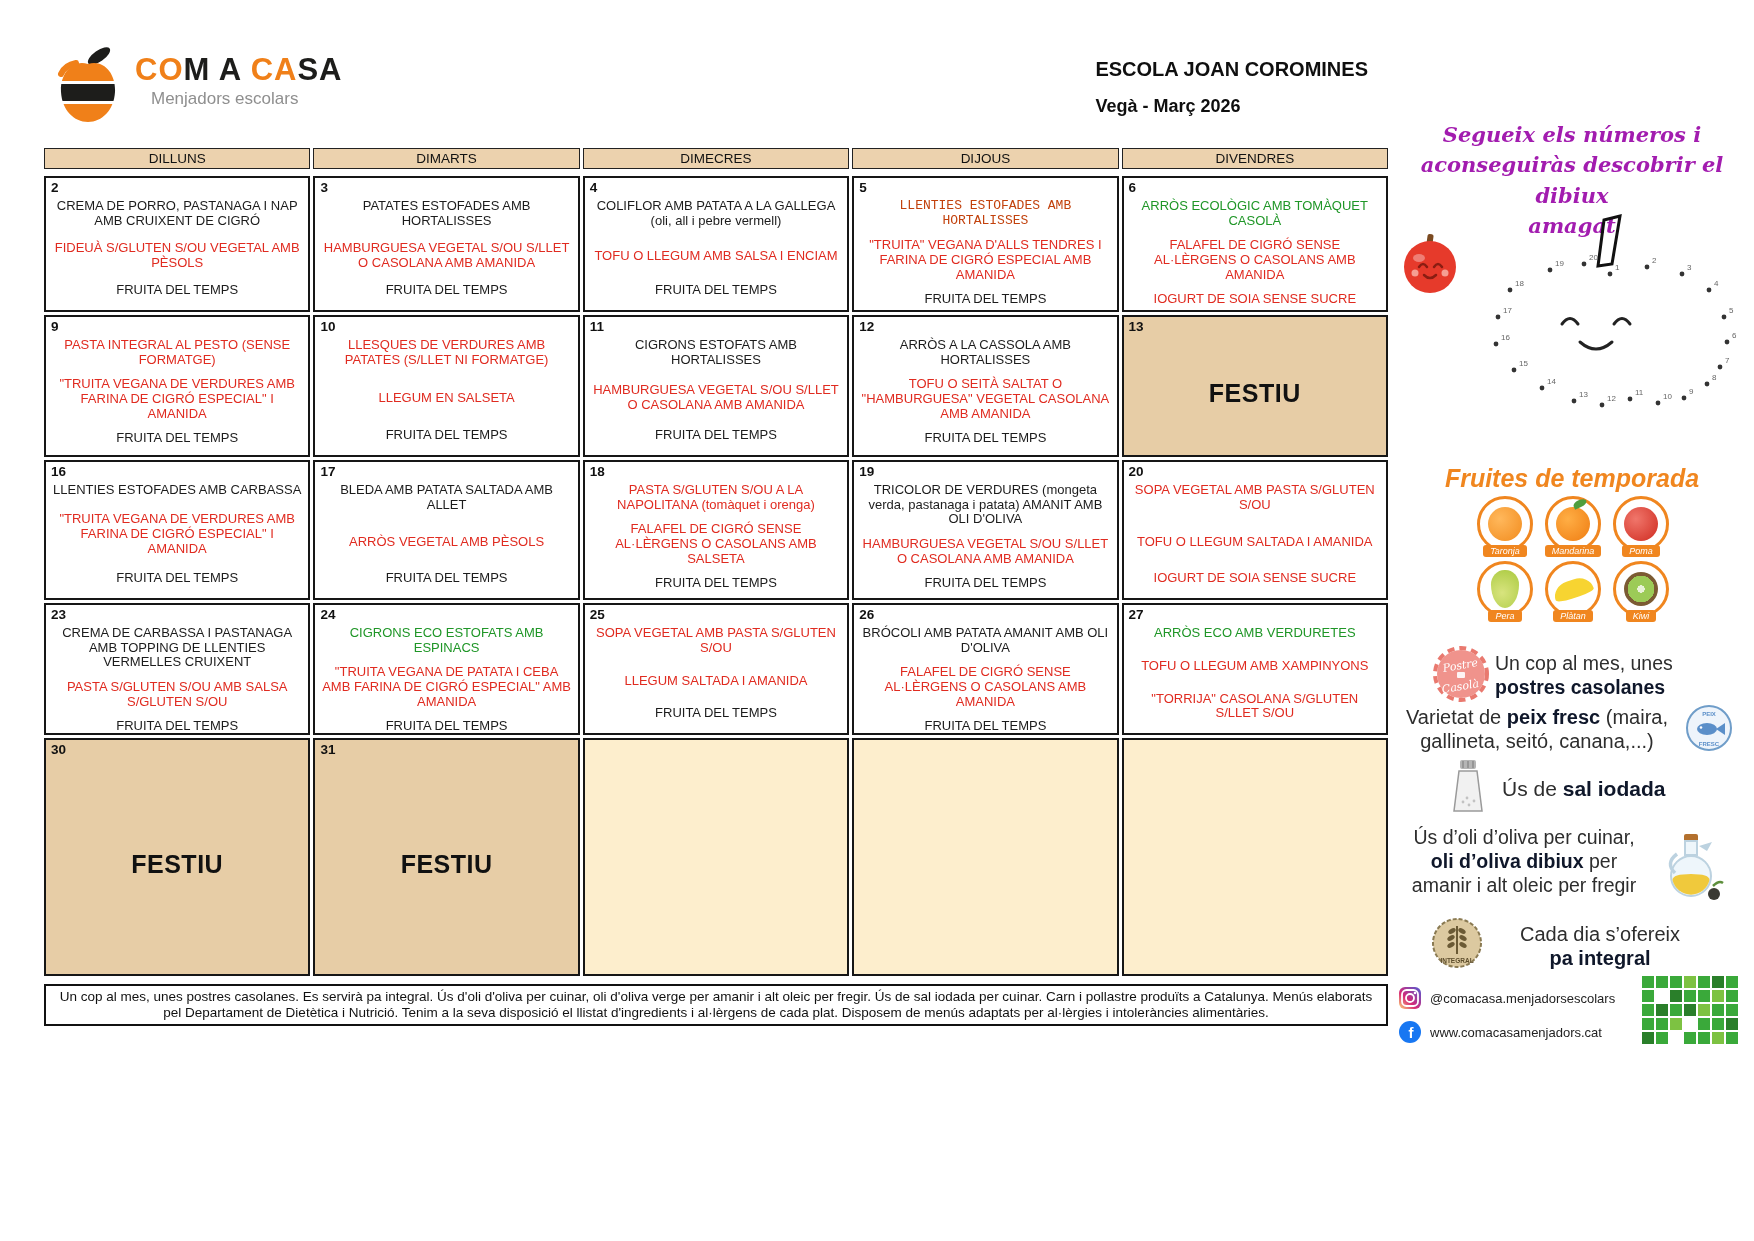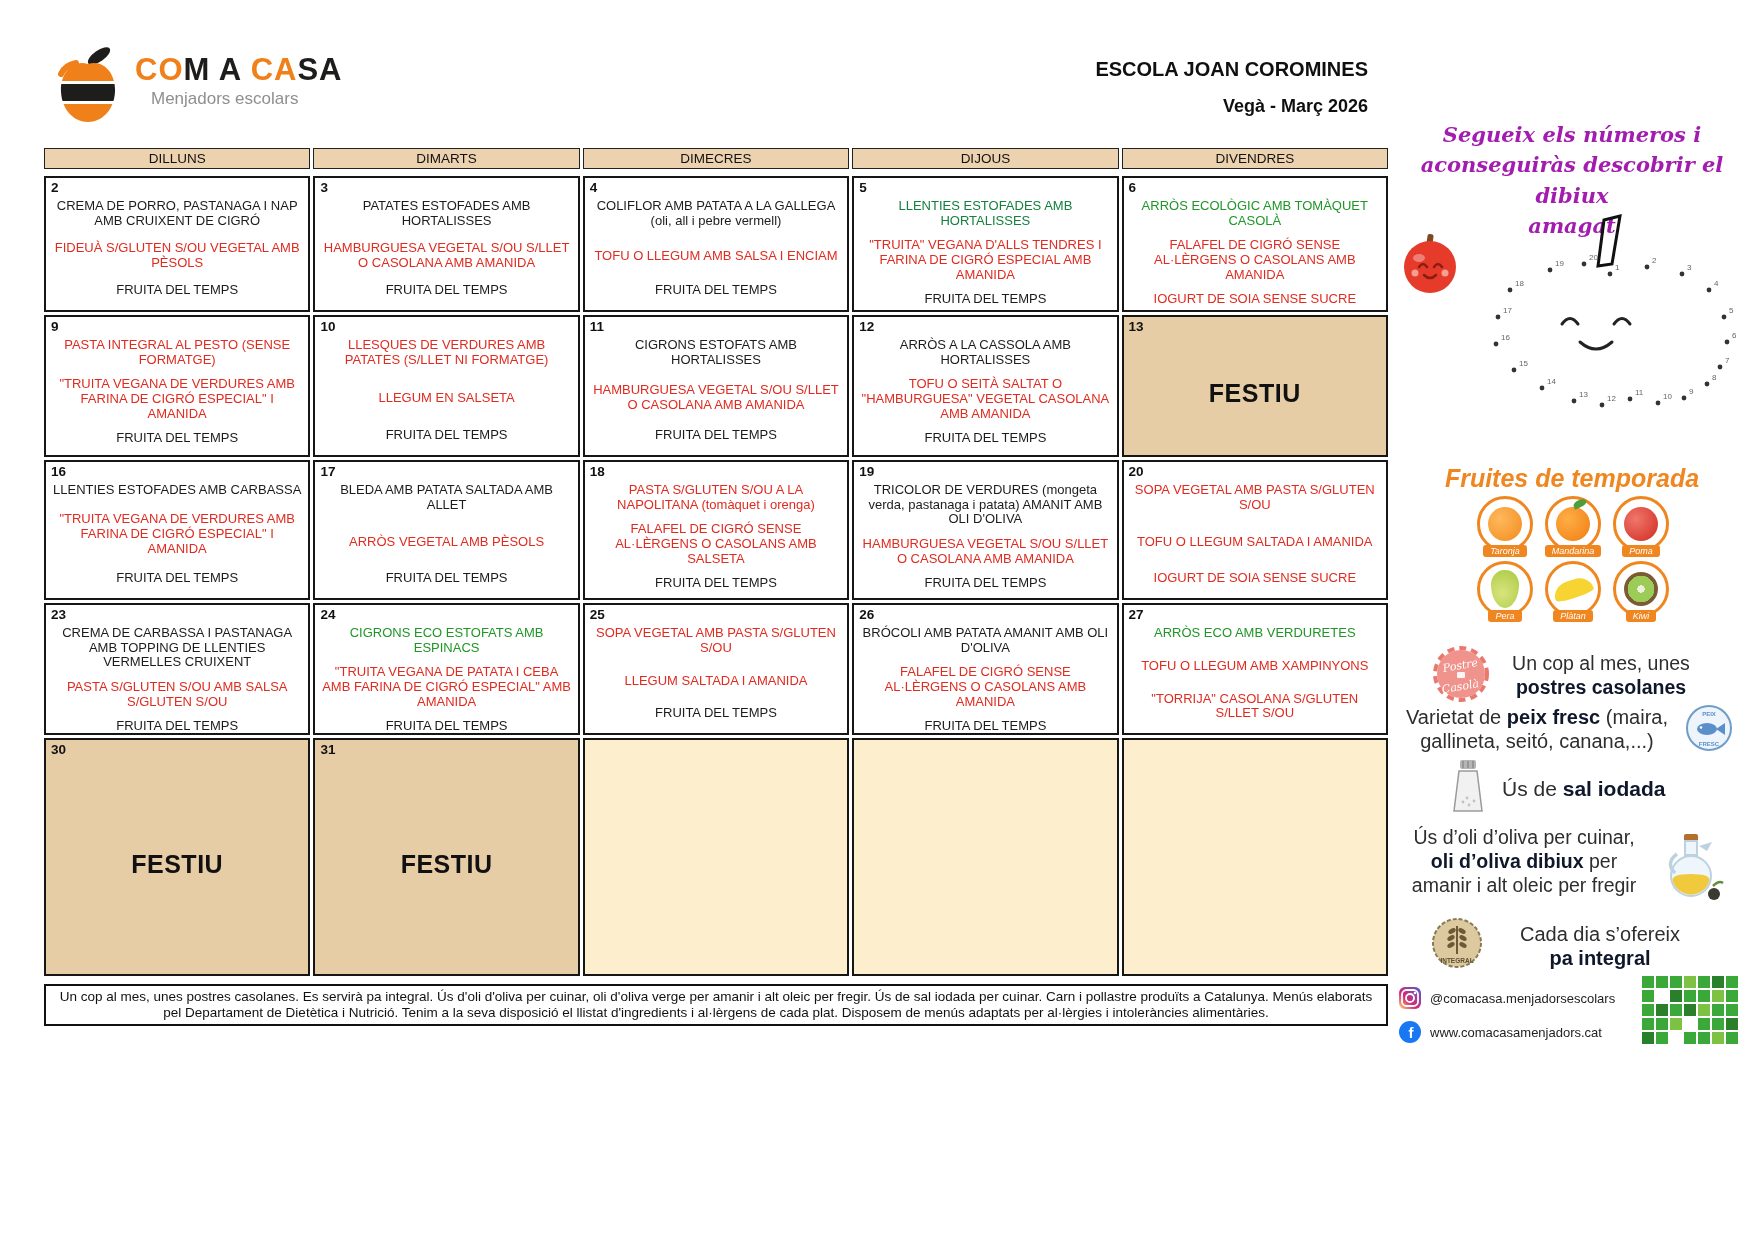--- a/index.html
+++ b/index.html
@@ -4,21 +4,21 @@
 <style>
   html,body{margin:0;padding:0;background:#fff;}
   .page{position:relative;width:1754px;height:1241px;background:#ffffff;
         font-family:"Liberation Sans",sans-serif;overflow:hidden;}
 
   
   .brand{position:absolute;left:52px;top:46px;display:flex;align-items:flex-start;}
   .brand-text{margin-left:11px;padding-top:8px;}
   .brand-name{font-size:31px;font-weight:bold;letter-spacing:1px;line-height:1;}
   .brand-tagline{font-size:17px;color:#8f8f8f;margin-top:4px;padding-left:16px;}
-  .title-block{position:absolute;right:386px;top:58px;text-align:right;color:#0f0f0f;}
+  .title-block{position:absolute;right:386px;top:58px;text-align:left;color:#0f0f0f;}
   .title-school{font-size:20px;font-weight:bold;}
   .title-period{font-size:18px;font-weight:bold;margin-top:15px;}
 
   
   .cal-head{position:absolute;left:44px;top:148px;width:1344px;display:grid;
             grid-template-columns:repeat(5,1fr);gap:3px;}
   .wd-cell{background:#ecd2ae;border:1px solid #222;text-align:center;
            font-size:13.5px;padding:2px 0;color:#111;box-sizing:border-box;}
   .cal-body{position:absolute;left:44px;top:176px;width:1344px;display:grid;
             grid-template-columns:repeat(5,1fr);grid-template-rows:136px 142px 140px 132px 238px;gap:3px;}
@@ -58,21 +58,21 @@
               background:radial-gradient(circle at 40% 60%,#d8e47e,#a9c93f);}
   .fruit-platan{width:40px;height:18px;border-radius:50%/100% 100% 25% 25%;
               background:#f7d431;transform:rotate(-18deg);}
   .fruit-kiwi{background:radial-gradient(circle,#e9f2d8 0 15%,#9ccb57 16% 55%,#7b5b33 56%);}
   .fruit-pill{margin-top:-7px;background:#f0861f;color:#fff;font-size:9px;font-style:italic;
               padding:1px 7px;border-radius:3px;position:relative;z-index:2;white-space:nowrap;}
 
   .note-text{color:#2e2e2e;}
   .note-text b{color:#0f172a;}
   .nt-line{line-height:1.22;}
-  .note-postres .nt-line{font-size:19.5px;text-align:center;}
+  .note-postres .nt-line{font-size:19.5px;}
   .note-peix .nt-line{font-size:20px;text-align:center;}
   .note-sal .nt-line{font-size:21px;text-align:left;}
   .note-oli .nt-line{font-size:19.5px;text-align:center;}
   .note-pa .nt-line{font-size:20px;text-align:center;}
   .social-text{font-size:13px;color:#222;}
 </style>
 </head>
 <body>
 
 <div class="page">
@@ -131,21 +131,21 @@
         <div class="day-num">4</div>
         <div class="menu-lines">
           <div class="menu-line" style="color: rgb(28, 28, 28);">COLIFLOR AMB PATATA A LA GALLEGA (oli, all i pebre vermell)</div>
           <div class="menu-line" style="color: rgb(224, 43, 32);">TOFU O LLEGUM AMB SALSA I ENCIAM</div>
           <div class="menu-line" style="color: rgb(28, 28, 28);">FRUITA DEL TEMPS</div>
         </div>
       </div>
       <div class="day-cell menu">
         <div class="day-num">5</div>
         <div class="menu-lines">
-          <div class="menu-line" style="color: #15803d;">LLENTIES ESTOFADES AMB HORTALISSES</div>
+          <div class="menu-line" style="color: #c2410c; font-family: Liberation Mono, monospace;">LLENTIES ESTOFADES AMB HORTALISSES</div>
           <div class="menu-line" style="color: rgb(224, 43, 32);">"TRUITA" VEGANA D'ALLS TENDRES I FARINA DE CIGRÓ ESPECIAL AMB AMANIDA</div>
           <div class="menu-line" style="color: rgb(28, 28, 28);">FRUITA DEL TEMPS</div>
         </div>
       </div>
       <div class="day-cell menu">
         <div class="day-num">6</div>
         <div class="menu-lines">
           <div class="menu-line" style="color: rgb(31, 150, 39);">ARRÒS ECOLÒGIC AMB TOMÀQUET CASOLÀ</div>
           <div class="menu-line" style="color: rgb(224, 43, 32);">FALAFEL DE CIGRÓ SENSE AL·LÈRGENS O CASOLANS AMB AMANIDA</div>
           <div class="menu-line" style="color: rgb(224, 43, 32);">IOGURT DE SOIA SENSE SUCRE</div>

